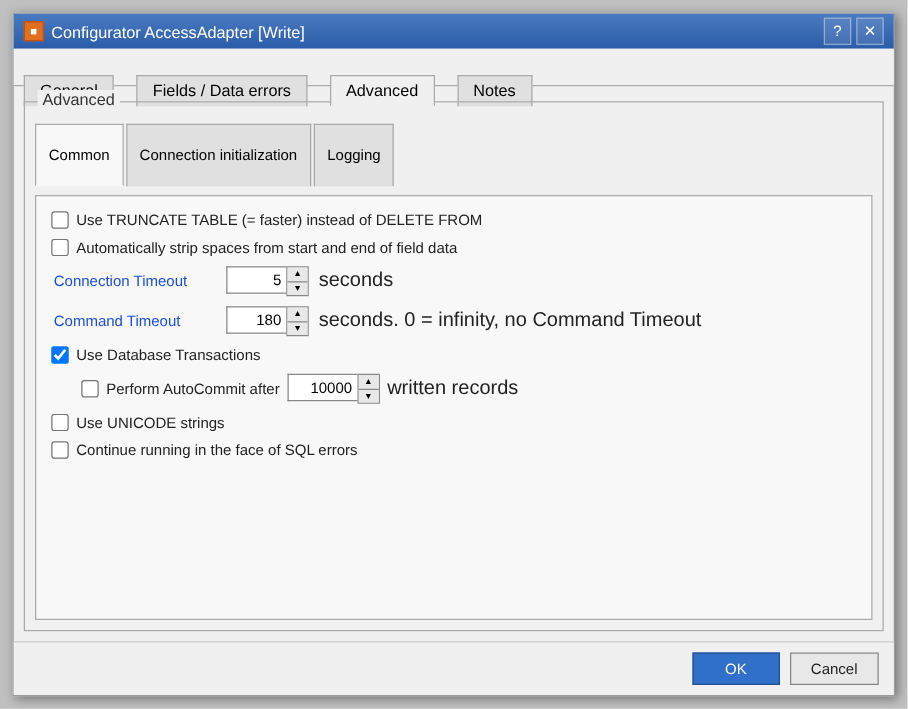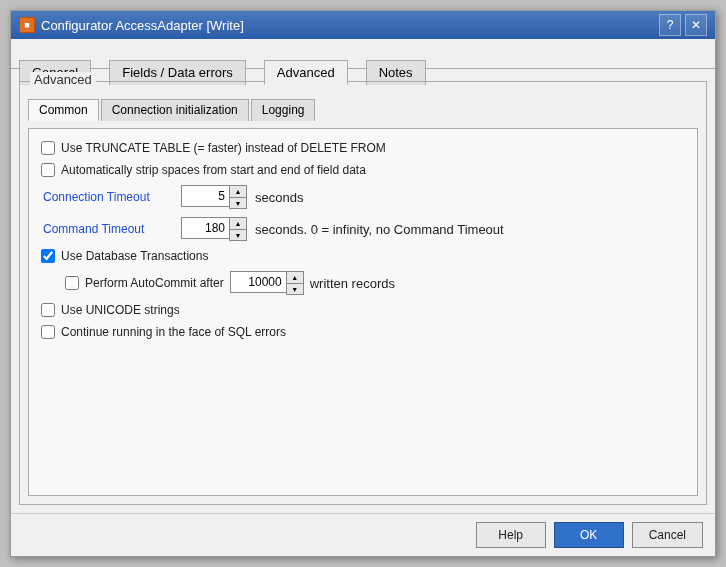--- a/index.html
+++ b/index.html
@@ -130,21 +130,21 @@
       flex-direction: column;
       flex: 1;
     }
 
     
     .inner-tabs {
       display: flex;
       margin-bottom: 8px;
     }
     .inner-tab {
-      padding: 3px 10px;
+      padding: 17px 10px;
       border: 1px solid #aaa;
       border-bottom: none;
       background: #e0e0e0;
       cursor: pointer;
       margin-right: 2px;
       font-size: 12px;
       position: relative;
       top: 1px;
     }
     .inner-tab.active {
@@ -218,21 +218,21 @@
       align-items: center;
       justify-content: center;
       font-size: 7px;
       line-height: 1;
       padding: 0;
     }
     .spinner-btn + .spinner-btn {
       border-top: 1px solid #888;
     }
     .field-suffix {
-      font-size: 13px;
+      font-size: 16px;
       color: #222;
     }
 
     .indent-row {
       padding-left: 24px;
     }
 
     
     .bottom-bar {
       display: flex;
@@ -357,17 +357,16 @@
             <input type="checkbox" style="">
             <span class="checkbox-label">Continue running in the face of SQL errors</span>
           </div>
 
         </div>
       </div>
     </div>
   </div>
 
   <div class="bottom-bar">
-    <button class="btn">Help</button>
     <button class="btn primary">OK</button>
     <button class="btn">Cancel</button>
   </div>
 </div>
 
 </body></html>

